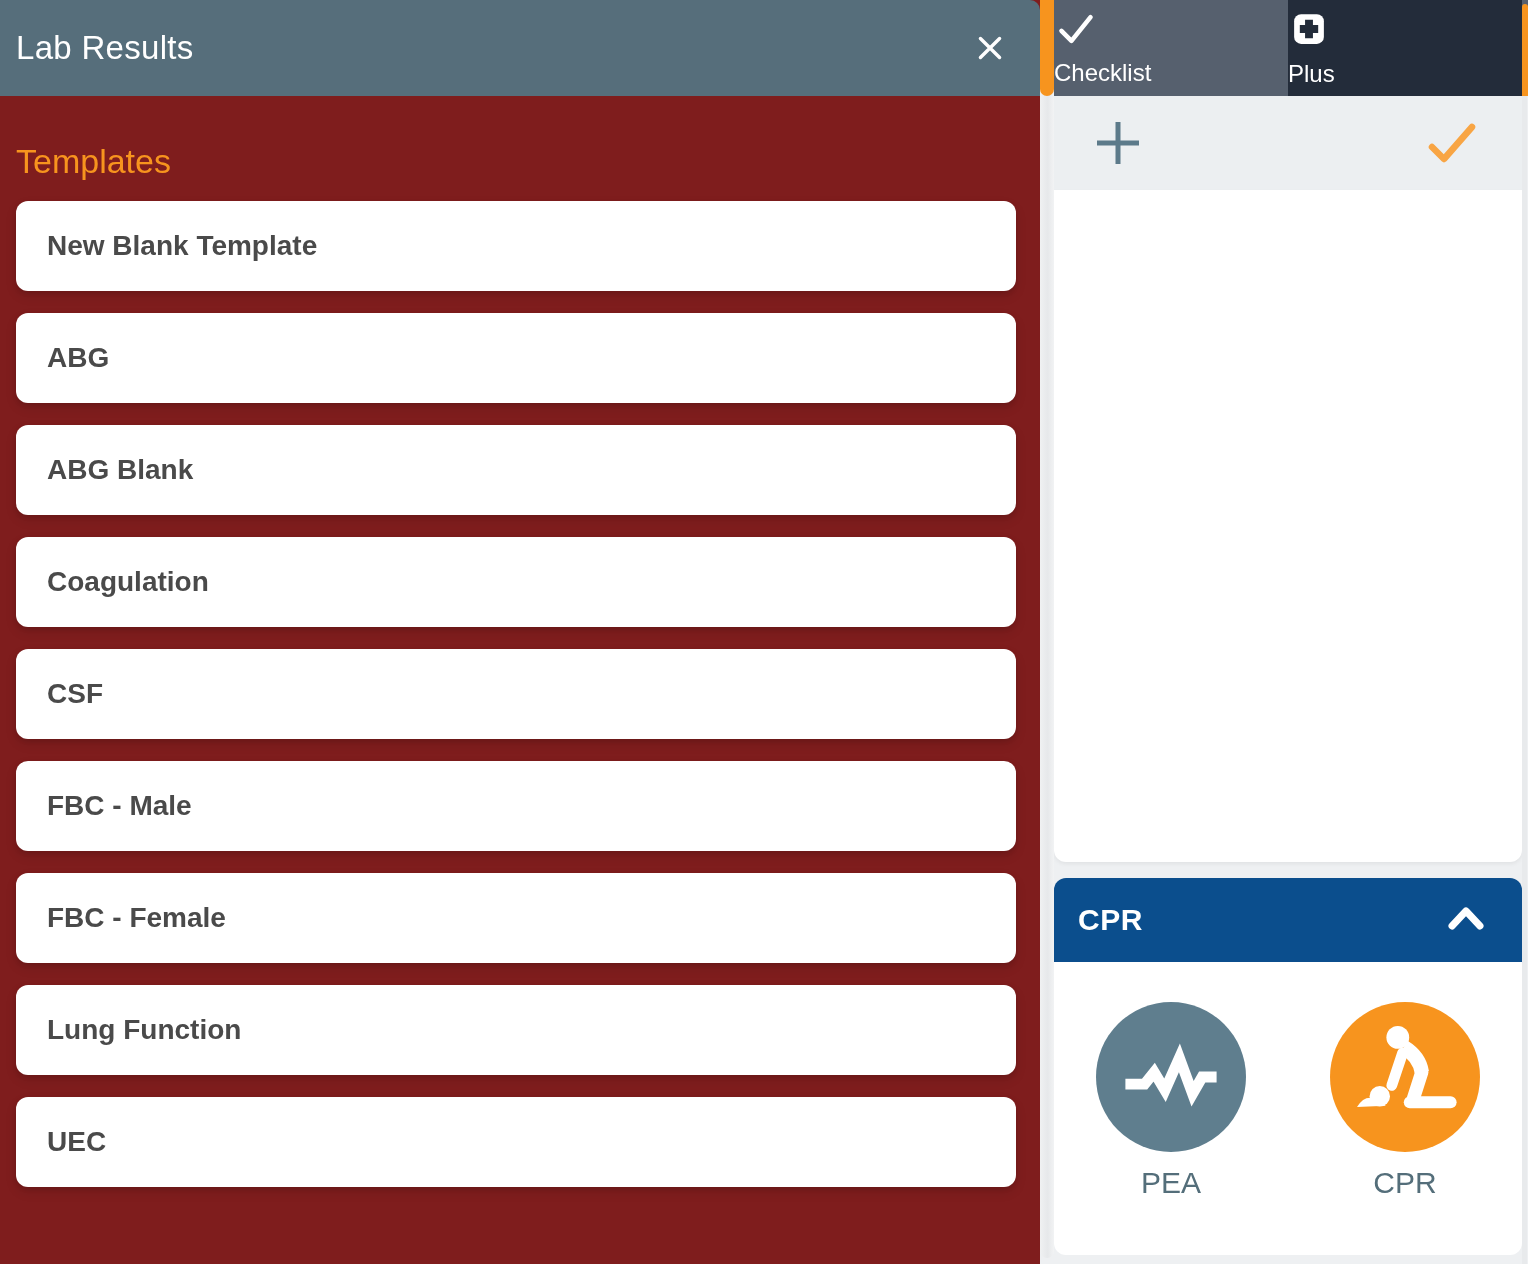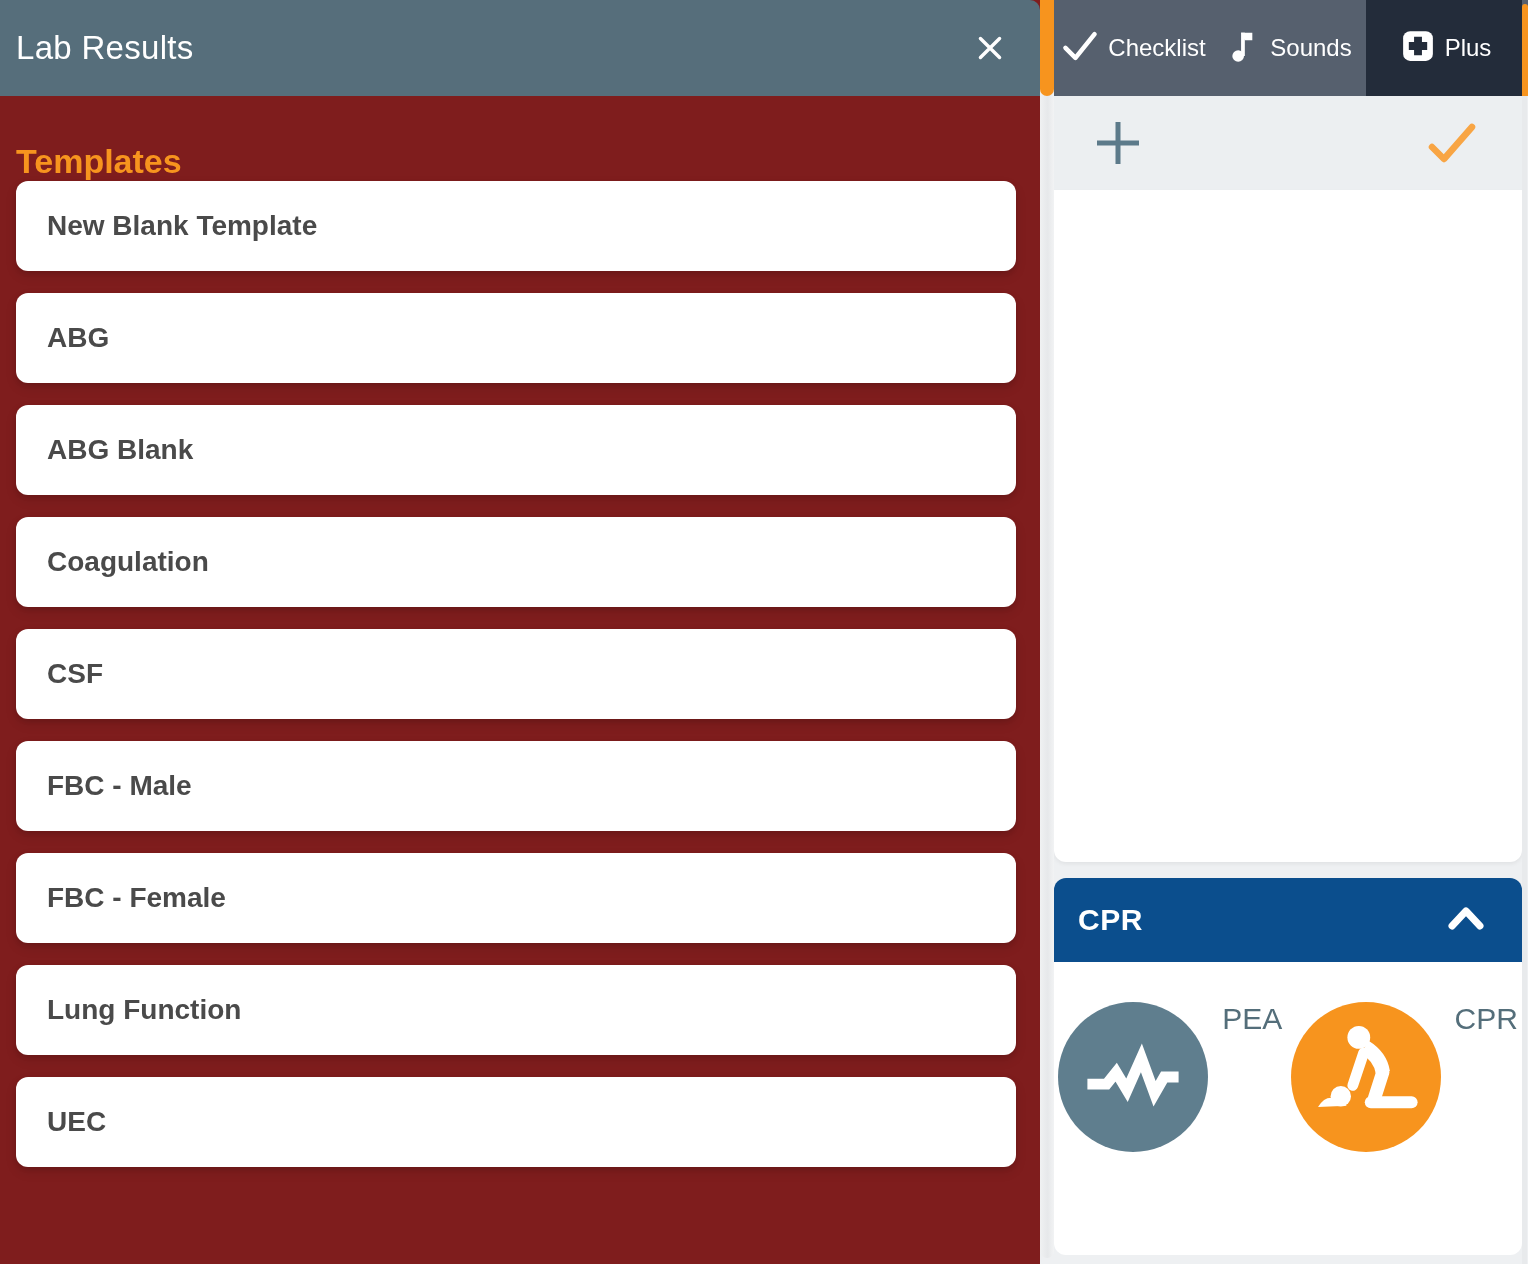--- a/index.html
+++ b/index.html
@@ -10,21 +10,21 @@
   
   .left-panel { position:absolute; left:0; top:0; width:1040px; height:1264px;
                 background:#7f1d1d; }
   .lp-header { height:96px; background:#566e7b; border-top-right-radius:10px;
                display:flex; align-items:center; justify-content:space-between;
                padding:0 28px 0 16px; }
   .lp-title { color:#ffffff; font-size:33px; font-weight:500; letter-spacing:.3px; }
   .lp-close { width:44px; height:44px; display:flex; align-items:center;
               justify-content:center; cursor:pointer; }
   .lp-body { padding:46px 16px 0 16px; }
-  .lp-heading { color:#f7941e; font-size:34px; font-weight:700; }
+  .lp-heading { color:#f7941e; font-size:34px; font-weight:400; margin-bottom:20px; }
   .tpl-card { width:1000px; height:90px; background:#ffffff; border-radius:12px;
               box-shadow:0 2px 5px rgba(0,0,0,.10), 0 5px 12px rgba(0,0,0,.10);
               display:flex; align-items:center; padding-left:31px;
               margin-bottom:22px; cursor:pointer; }
   .tpl-label { font-size:28px; font-weight:700; color:#4a4a4a; }
 
   
   .divider-track { position:absolute; left:1040px; top:0; width:14px; height:1258px;
                    background:linear-gradient(to right,#f0f1f2,#e6e8ea 55%,#f2f3f4);
                    border-radius:7px; }
@@ -32,40 +32,40 @@
                    background:#f7941e; border-radius:0 0 7px 7px; }
   .right-track { position:absolute; left:1522px; top:96px; width:5px; height:1168px;
                  background:#e8eaec; }
   .right-thumb { position:absolute; left:1522px; top:4px; width:6px; height:92px;
                  background:#f7941e; border-radius:3px 3px 0 0; }
 
   
   .right-panel { position:absolute; left:1054px; top:0; width:474px; height:1264px;
                  background:#eef0f2; }
   .tabbar { display:flex; height:96px; background:#56606e; padding-right:6px; }
-  .tab { flex:1; display:flex; align-items:center;
+  .tab { flex:1; display:flex; flex-direction:column; align-items:flex-start;
          justify-content:center; gap:6px; cursor:pointer; color:#fff; }
   .tab.selected { background:#232c3a; }
   .tab-label { font-size:24px; color:#ffffff; }
   .toolbar { height:94px; background:#eceff1; display:flex; align-items:center;
              justify-content:space-between; padding:0 44px 0 40px; margin-right:6px; }
   .icon-btn { display:flex; align-items:center; justify-content:center; cursor:pointer; }
 
   .content-card { height:672px; background:#ffffff; margin-right:6px;
                   border-radius:0 0 12px 12px;
                   box-shadow:0 2px 4px rgba(0,0,0,.06); }
   .cpr-gap { height:16px; }
   .cpr-header { height:84px; background:#0b4e8d; margin-right:6px;
                 border-radius:12px 12px 0 0; display:flex; align-items:center;
                 justify-content:space-between; padding:0 36px 0 24px; cursor:pointer; }
   .cpr-title { color:#ffffff; font-size:30px; font-weight:700; letter-spacing:.5px; }
   .cpr-body { height:293px; background:#ffffff; margin-right:6px;
               border-radius:0 0 12px 12px; display:flex; justify-content:space-around;
               align-items:flex-start; padding-top:40px; }
-  .cpr-item { display:flex; flex-direction:row; align-items:flex-start; gap:14px;
+  .cpr-item { display:flex; flex-direction:column; align-items:center; gap:14px;
               cursor:pointer; }
   .circle-icon { width:150px; height:150px; border-radius:50%; display:flex;
                  align-items:center; justify-content:center; }
   .circle-icon.pea { background:#5f7e8e; }
   .circle-icon.cpr { background:#f7941e; }
   .cpr-item-label { font-size:30px; color:#546e7a; }
 </style>
 </head>
 <body>
 
@@ -114,30 +114,20 @@
 
   <div class="right-panel">
     <div class="tabbar">
       <div class="tab">
         <span>
           <svg width="44" height="40" viewBox="0 0 48 44">
             <path d="M8 24 L19 35 L40 9" stroke="#ffffff" stroke-width="5" fill="none" stroke-linecap="round" stroke-linejoin="round"></path>
           </svg>
         </span>
         <span class="tab-label">Checklist</span>
-      </div>
-      <div class="tab">
-        <span>
-          <svg width="40" height="40" viewBox="0 0 48 48">
-            <circle cx="17" cy="36" r="7" fill="#ffffff"></circle>
-            <rect x="20.5" y="8" width="4.5" height="28" fill="#ffffff"></rect>
-            <path d="M20.5 8 H34 V17 H25 Z" fill="#ffffff"></path>
-          </svg>
-        </span>
-        <span class="tab-label">Sounds</span>
       </div>
       <div class="tab selected">
         <span>
           <svg width="42" height="42" viewBox="0 0 48 48">
             <rect x="7" y="7" width="34" height="34" rx="8" fill="#ffffff"></rect>
             <path d="M19.5 13.5 h9 v6 h6 v9 h-6 v6 h-9 v-6 h-6 v-9 h6 z" fill="#232c3a"></path>
           </svg>
         </span>
         <span class="tab-label">Plus</span>
       </div>

